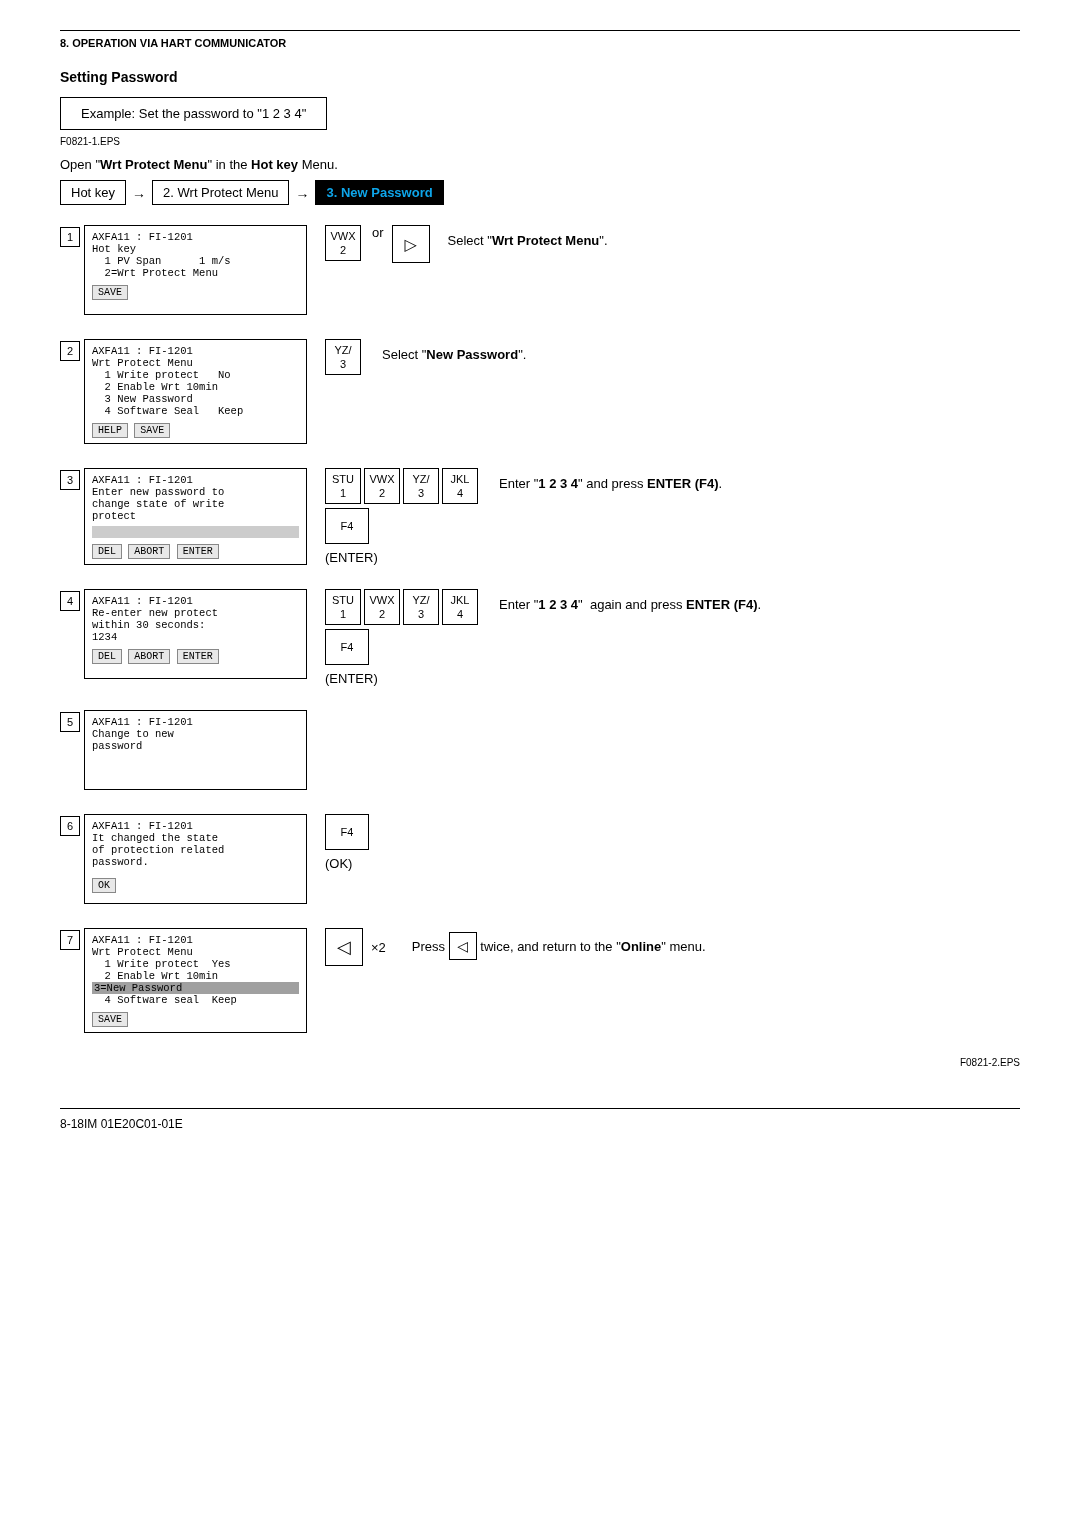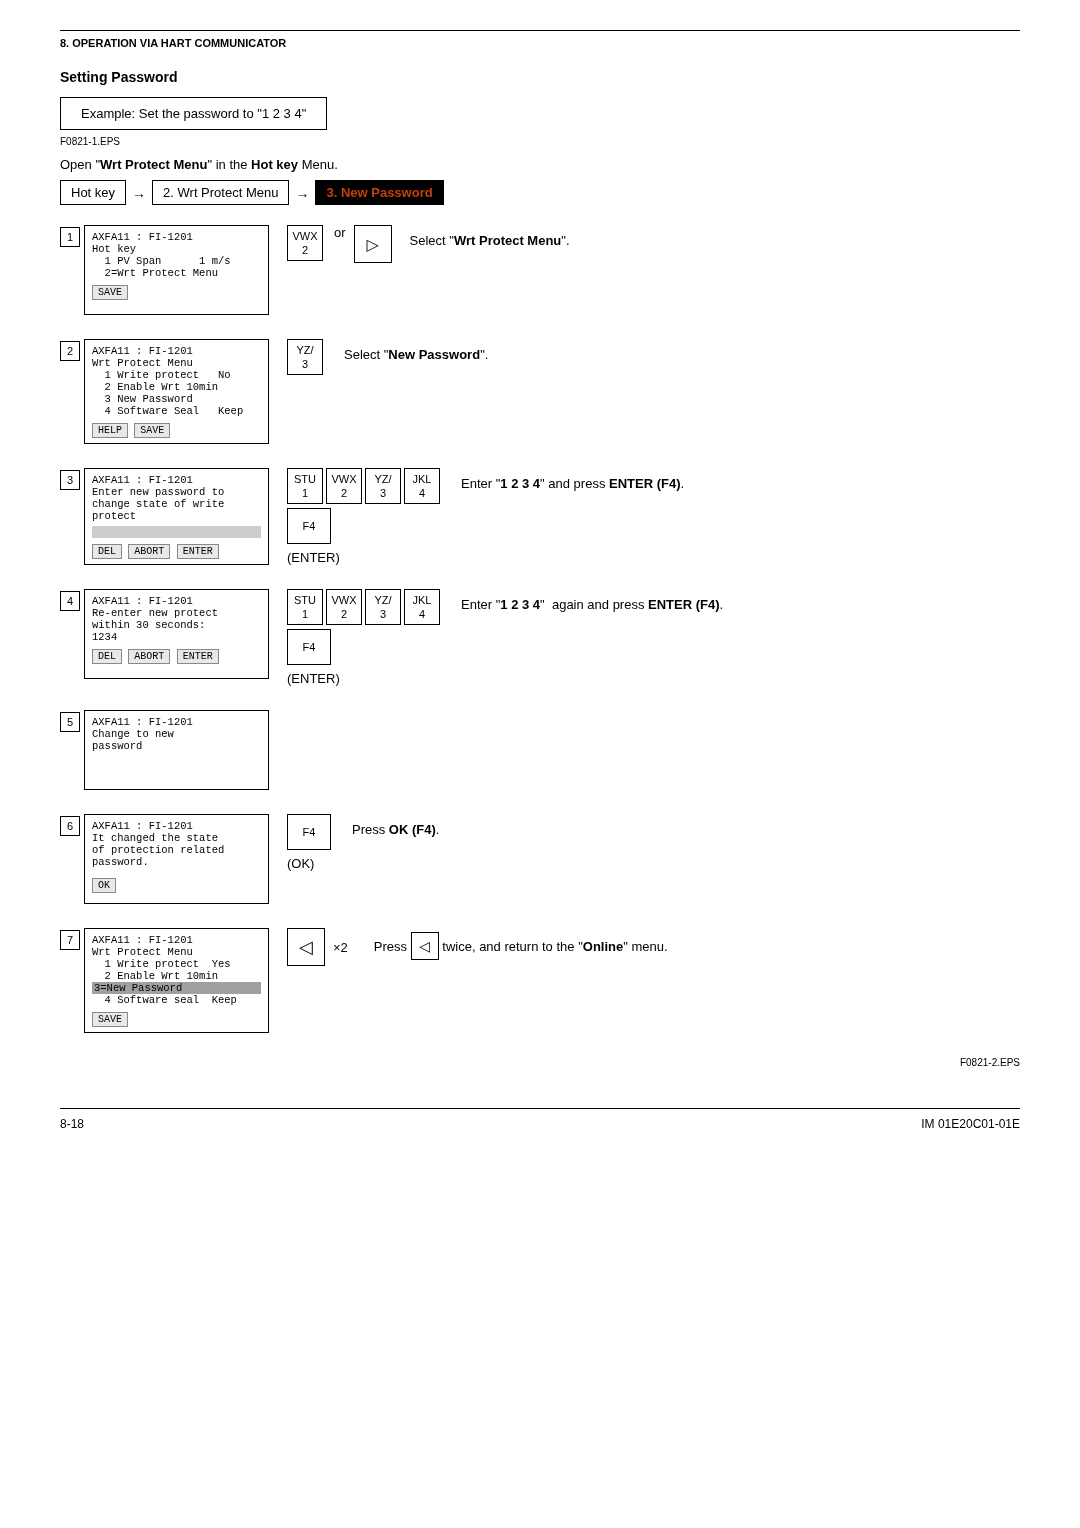--- a/index.html
+++ b/index.html
@@ -48,21 +48,21 @@
       margin-bottom: 20px;
     }
     .nav-item {
       border: 1px solid #000;
       padding: 4px 10px;
       font-size: 13px;
       background: #fff;
     }
     .nav-item.active {
       background: #000;
-      color: #c2410c;
+      color: #0ea5e9;
       font-weight: bold;
     }
     .nav-arrow {
       font-size: 14px;
       margin: 0 6px;
     }
     .steps-container {
       margin-top: 10px;
     }
     .step-row {
@@ -77,21 +77,21 @@
       display: flex;
       align-items: center;
       justify-content: center;
       font-size: 11px;
       flex-shrink: 0;
       margin-right: 4px;
       margin-top: 2px;
     }
     .screen-box {
       border: 1px solid #000;
-      width: 185px;
+      width: 223px;
       min-height: 90px;
       padding: 5px 7px;
       font-family: 'Courier New', Courier, monospace;
       font-size: 10.5px;
       flex-shrink: 0;
       margin-right: 18px;
     }
     .save-btn-area {
       margin-top: 6px;
     }
@@ -148,21 +148,20 @@
       font-size: 13px;
       padding-top: 8px;
       flex: 1;
     }
     .enter-label {
       font-size: 13px;
       margin-top: 2px;
     }
     .page-footer {
       display: flex;
-      justify-content: space-between;
       align-items: center;
       margin-top: 40px;
       border-top: 1px solid #000;
       padding-top: 8px;
       font-size: 12px;
     }
     .footer-ref {
       font-size: 10px;
       text-align: right;
       margin-top: 4px;
@@ -374,23 +373,20 @@
       </div>
     </div>
     <div class="keys-area">
       <div class="key-row">
         <div class="key-box key-box-wide">
             <span>F4</span>
           </div>
       </div>
       <div class="enter-label">(OK)</div>
     </div>
-    <div class="step-instruction">
-      Press <strong>OK (F4)</strong>.
-    </div>
   </div>
 
   <div class="step-row">
     <div class="step-number">7</div>
     <div class="screen-box">
       <div>AXFA11 : FI-1201</div>
       <div>Wrt Protect Menu</div>
       <div>&nbsp;&nbsp;1 Write protect&nbsp;&nbsp;Yes</div>
       <div>&nbsp;&nbsp;2 Enable Wrt 10min</div>
       <div style="background:#a0a0a0; padding: 0 2px;">3=New Password</div>

